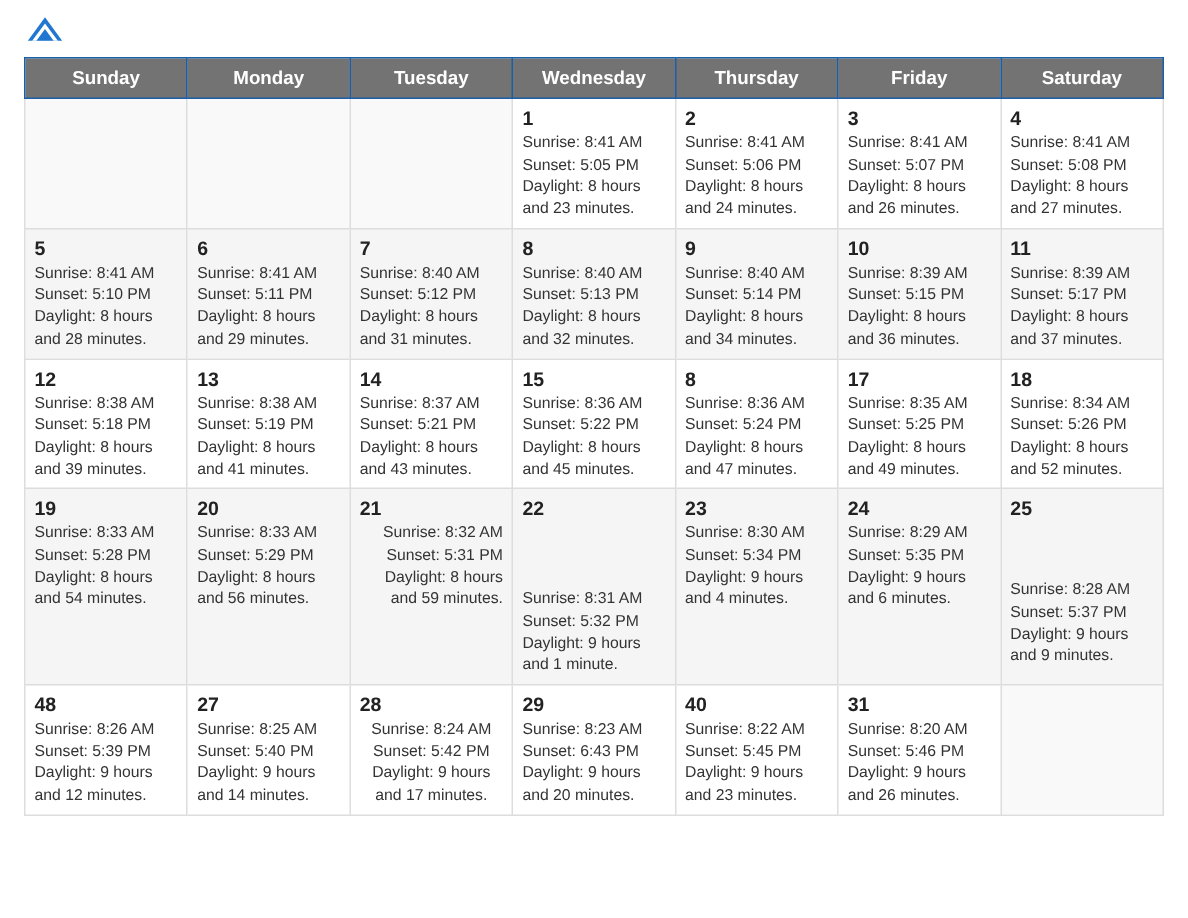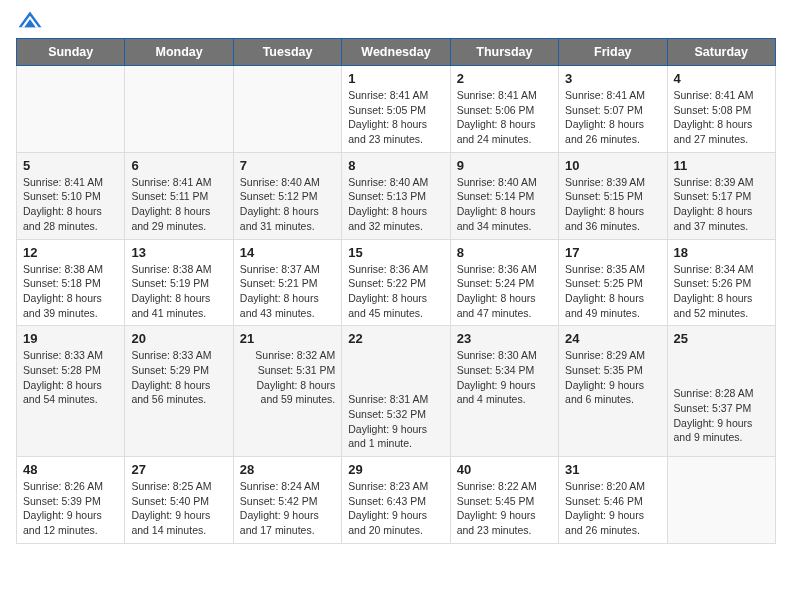--- a/index.html
+++ b/index.html
@@ -287,21 +287,21 @@
 Daylight: 9 hours and 12 minutes.</div>
           </td>
           <td>
             <div class="day-number">27</div>
             <div class="day-info" style="white-space: pre-line;">Sunrise: 8:25 AM
 Sunset: 5:40 PM
 Daylight: 9 hours and 14 minutes.</div>
           </td>
           <td>
             <div class="day-number">28</div>
-            <div class="day-info" style="white-space: pre-line;">Sunrise: 8:24 AM
+            <div class="day-info" style="white-space: pre-line; text-align: center;">Sunrise: 8:24 AM
 Sunset: 5:42 PM
 Daylight: 9 hours and 17 minutes.</div>
           </td>
           <td>
             <div class="day-number">29</div>
             <div class="day-info" style="white-space: pre-line;">Sunrise: 8:23 AM
 Sunset: 6:43 PM
 Daylight: 9 hours and 20 minutes.</div>
           </td>
           <td>

